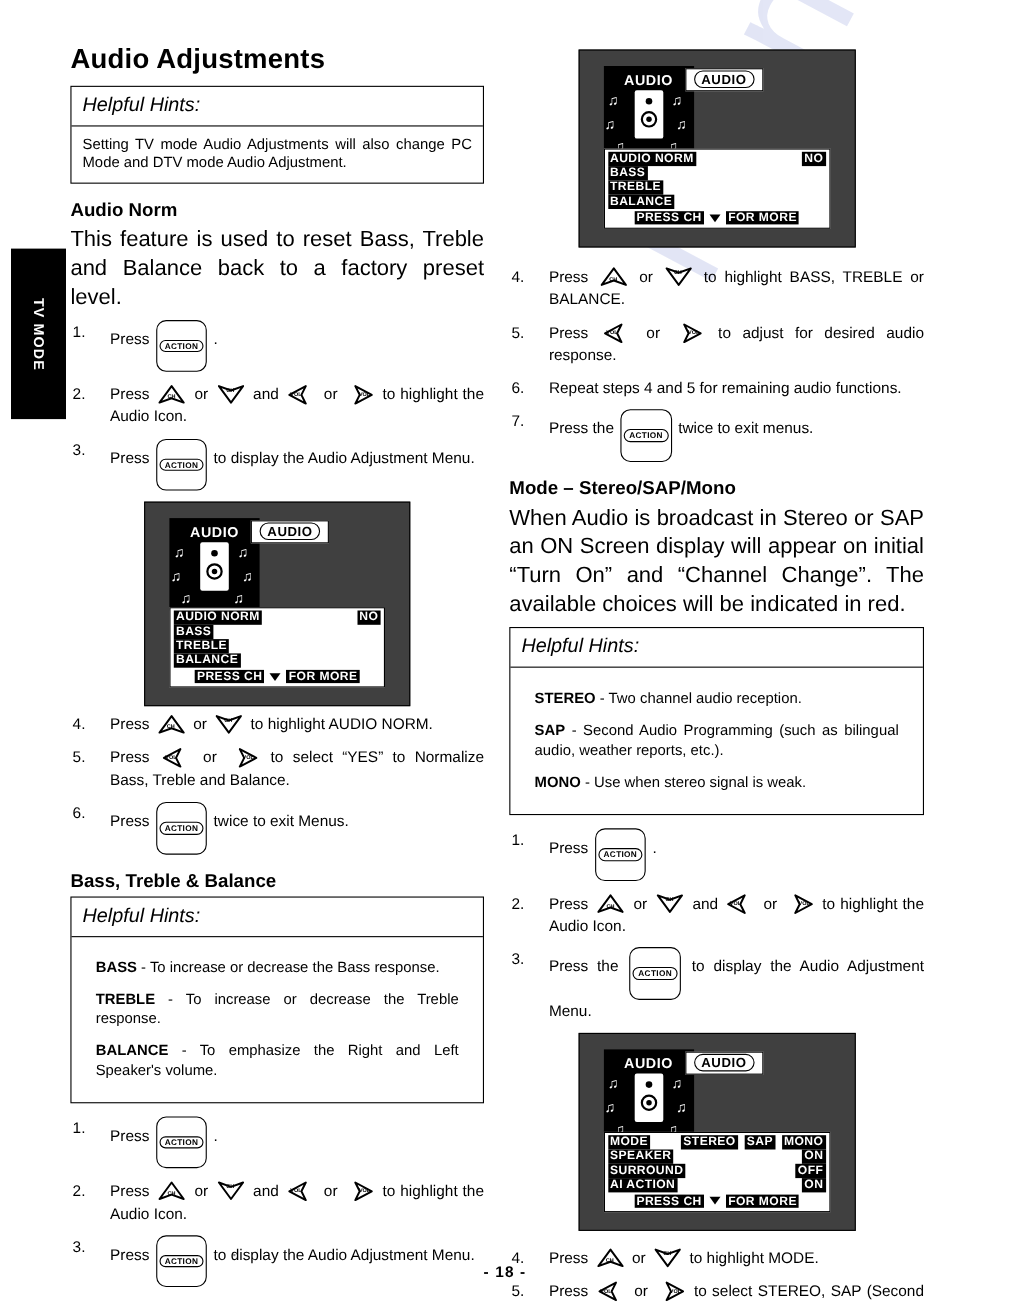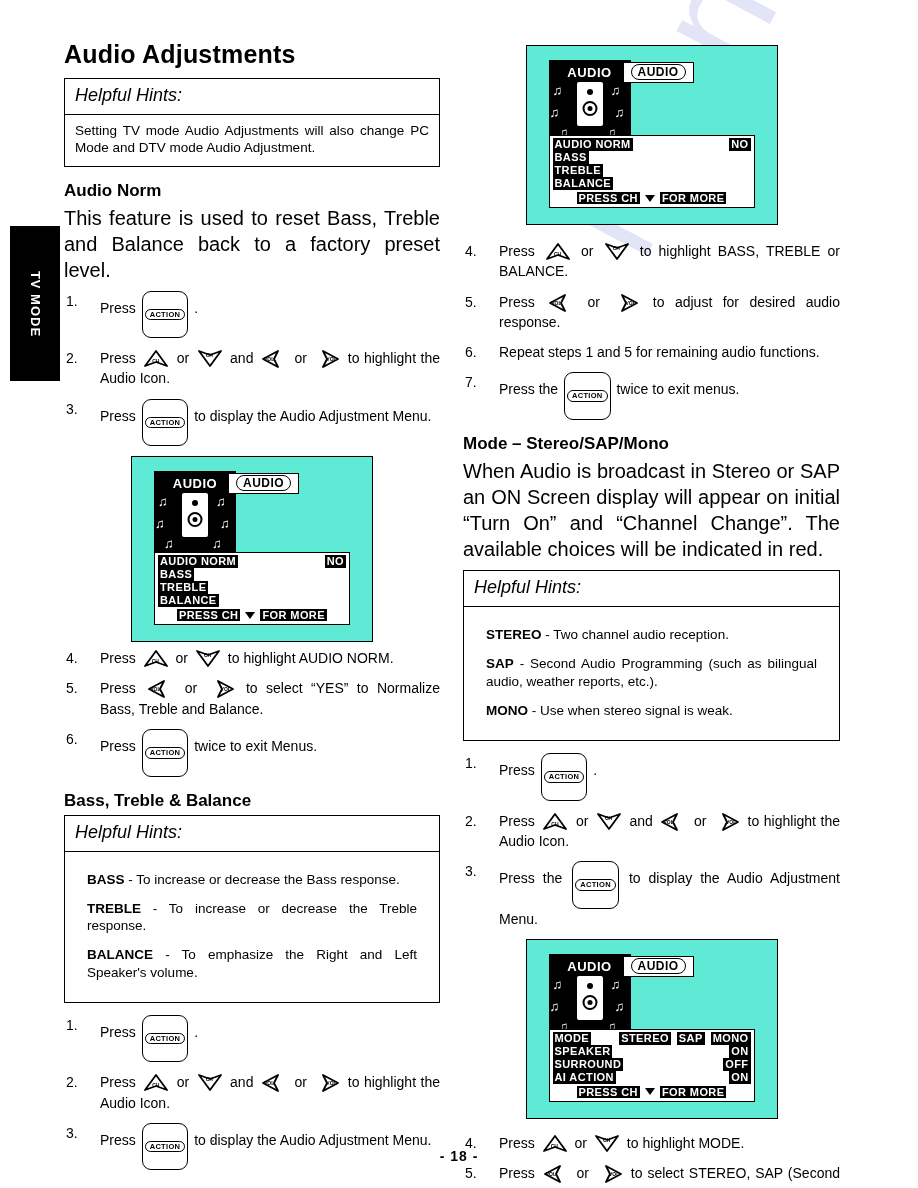--- a/index.html
+++ b/index.html
@@ -156,21 +156,21 @@
     color: #000;
   }
   .arrow.up .lbl   { left: 9px;  top: 9px; }
   .arrow.down .lbl { left: 9px;  top: 3px; }
   .arrow.left .lbl { left: 3px;  top: 7px; }
   .arrow.right .lbl{ left: 12px; top: 7px; }
 
   
   .tv-figure {
     border: 1.6px solid #000;
-    background: #5eead4;
+    background: #404040;
     margin: 10px auto 6px auto;
     position: relative;
   }
   .tv-inner { position: relative; width: 100%; height: 100%; }
 
   .audio-icon {
     position: absolute;
     background: #000;
     overflow: hidden;
   }
@@ -463,21 +463,21 @@
         <li><span class="num">4.</span><span class="step-text">Press <span class="arrow up"><svg width="26" height="19" viewBox="0 0 26 19">
                 <path d="M13 2 L24 17 L13 13 L2 17 Z" fill="none" stroke="#000" stroke-width="1.8" stroke-linejoin="round"></path>
               </svg><span class="lbl">CH</span></span> or <span class="arrow down"><svg width="26" height="19" viewBox="0 0 26 19">
                 <path d="M2 2 L13 6 L24 2 L13 17 Z" fill="none" stroke="#000" stroke-width="1.8" stroke-linejoin="round"></path>
               </svg><span class="lbl">CH</span></span> to highlight BASS, TREBLE or BALANCE.</span></li>
         <li><span class="num">5.</span><span class="step-text">Press <span class="arrow left"><svg width="26" height="19" viewBox="0 0 26 19">
                 <path d="M2 10 L17 2 L13 10 L17 18 Z" fill="none" stroke="#000" stroke-width="1.8" stroke-linejoin="round"></path>
               </svg><span class="lbl">VOL</span></span> or <span class="arrow right"><svg width="26" height="19" viewBox="0 0 26 19">
                 <path d="M24 10 L9 2 L13 10 L9 18 Z" fill="none" stroke="#000" stroke-width="1.8" stroke-linejoin="round"></path>
               </svg><span class="lbl">VOL</span></span> to adjust for desired audio response.</span></li>
-        <li><span class="num">6.</span><span class="step-text">Repeat steps 1 and 5 for remaining audio functions.</span></li>
+        <li><span class="num">6.</span><span class="step-text">Repeat steps 4 and 5 for remaining audio functions.</span></li>
         <li><span class="num">7.</span><span class="step-text">Press the <span class="action-btn"><i>ACTION</i></span> twice to exit menus.</span></li>
       </ol>
 
     <h2 class="section-title">Mode – Stereo/SAP/Mono</h2>
     <div class="para">When Audio is broadcast in Stereo or SAP an ON Screen display will appear on initial “Turn On” and “Channel Change”. The available choices will be indicated in red.</div>
 
     <div class="hints">
       <div class="hints-head">Helpful Hints:</div>
       <div class="hints-body">
           <p><b>STEREO</b> - Two channel audio reception.</p>

